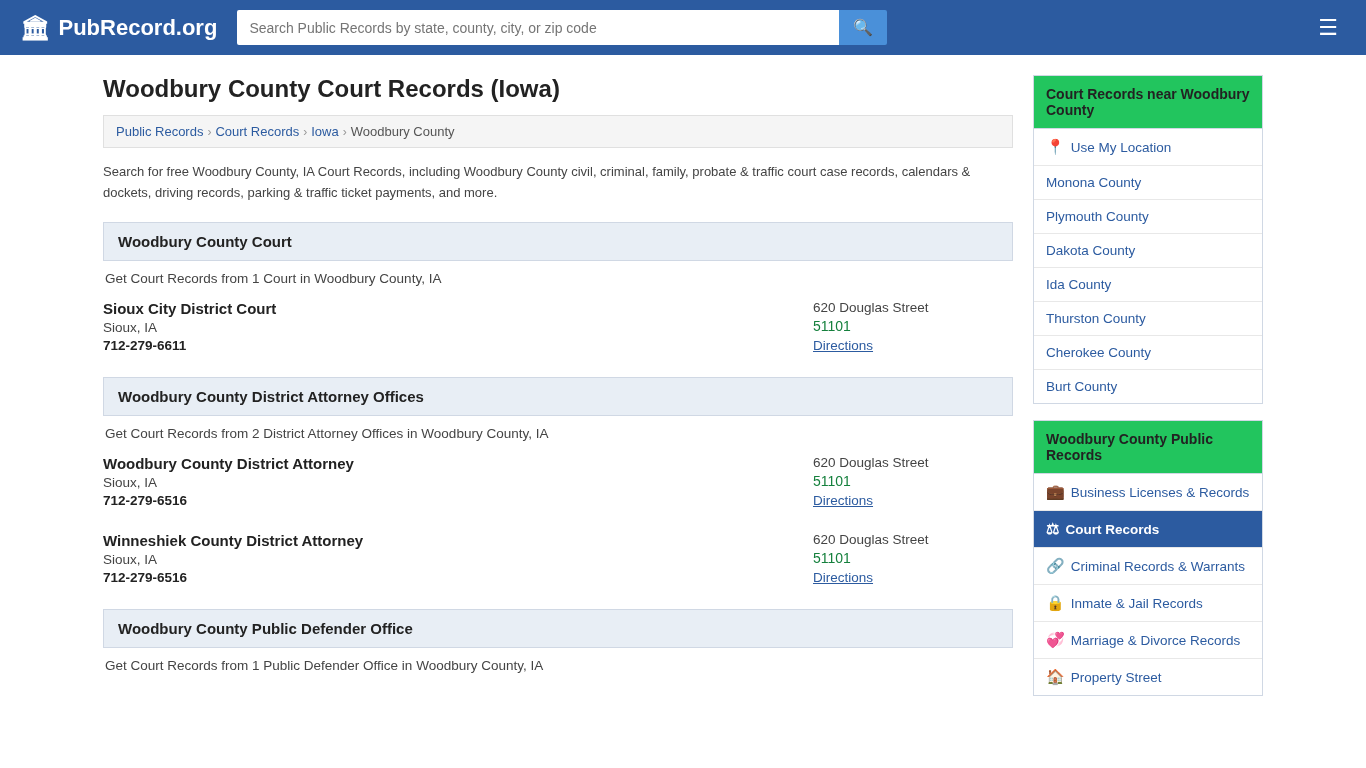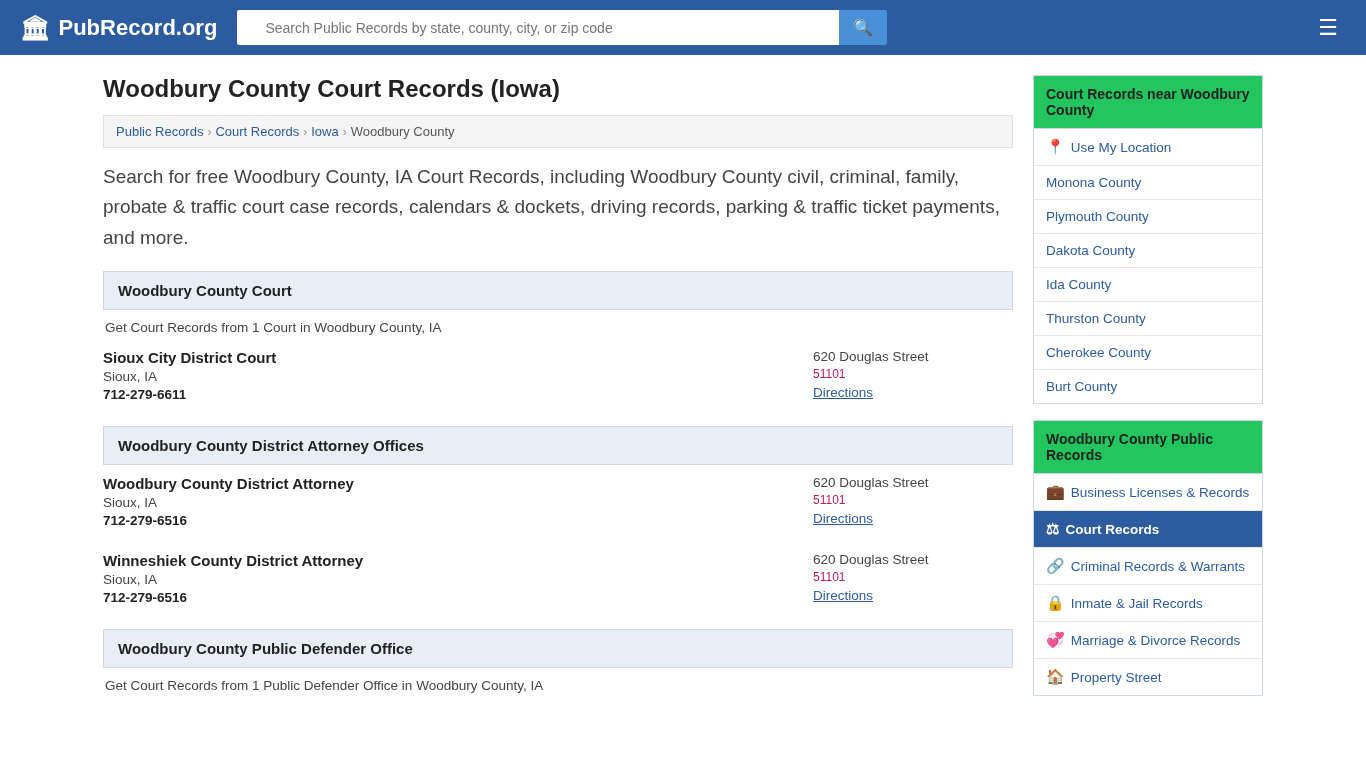--- a/index.html
+++ b/index.html
@@ -26,21 +26,21 @@
     .header-logo .logo-icon {
       font-size: 24px;
     }
     .search-bar {
       flex: 1;
       display: flex;
       max-width: 650px;
     }
     .search-bar input {
       flex: 1;
-      padding: 8px 28px;
+      padding: 8px 12px;
       font-size: 14px;
       border: none;
       outline: none;
       border-radius: 2px 0 0 2px;
     }
     .search-bar button {
       background: #4a90d9;
       border: none;
       padding: 8px 14px;
       color: #fff;
@@ -91,21 +91,21 @@
       flex-wrap: wrap;
     }
     .breadcrumb a {
       color: #2c5ba0;
       text-decoration: none;
     }
     .breadcrumb .sep { color: #999; font-size: 12px; }
     .breadcrumb .current { color: #555; }
 
     .description {
-      font-size: 19px;
+      font-size: 13px;
       color: #444;
       line-height: 1.6;
       margin-bottom: 18px;
     }
 
     
     .section-header {
       background: #e8eef5;
       border: 1px solid #d0d8e4;
       padding: 10px 14px;
@@ -135,21 +135,21 @@
     .record-right { text-align: left; min-width: 200px; }
     .record-name {
       font-weight: bold;
       font-size: 15px;
       color: #222;
       margin-bottom: 3px;
     }
     .record-city { color: #444; font-size: 13.5px; margin-bottom: 3px; }
     .record-phone { color: #222; font-size: 13.5px; font-weight: bold; margin-bottom: 0; }
     .record-address { color: #444; font-size: 13.5px; margin-bottom: 3px; }
-    .record-zip { color: #be185d; font-size: 12px; margin-bottom: 3px; }
+    .record-zip { color: #15803d; font-size: 14px; margin-bottom: 3px; }
     .directions-link {
       color: #2c5ba0;
       text-decoration: underline;
       font-size: 13.5px;
       cursor: pointer;
     }
 
     
     .sidebar {
       width: 230px;
@@ -234,20 +234,21 @@
         <div class="record-phone">712-279-6611</div>
       </div>
       <div class="record-right">
         <div class="record-address">620 Douglas Street</div>
         <div class="record-zip">51101</div>
         <a class="directions-link" href="#">Directions</a>
       </div>
     </div>
 
     <div class="section-header">Woodbury County District Attorney Offices</div>
+    <p class="section-desc">Get Court Records from 2 District Attorney Offices in Woodbury County, IA</p>
 
     <div class="record-entry">
       <div class="record-left">
         <div class="record-name">Woodbury County District Attorney</div>
         <div class="record-city">Sioux, IA</div>
         <div class="record-phone">712-279-6516</div>
       </div>
       <div class="record-right">
         <div class="record-address">620 Douglas Street</div>
         <div class="record-zip">51101</div>

